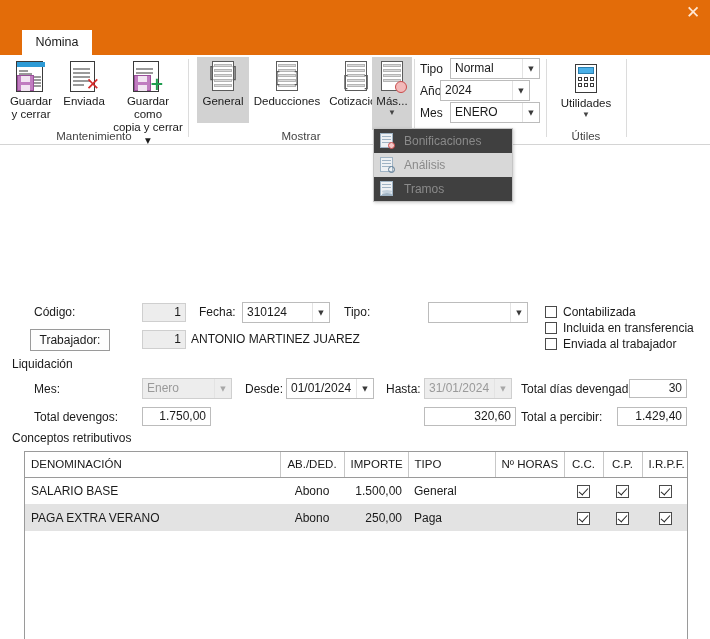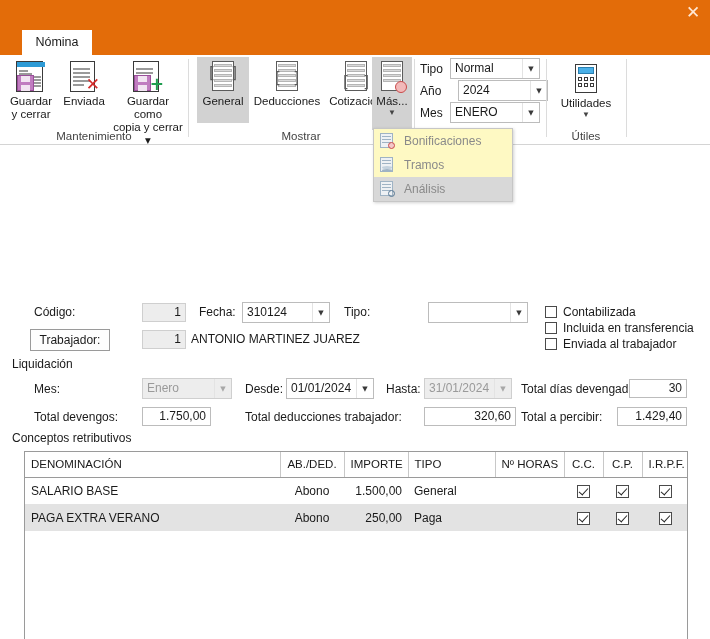--- a/index.html
+++ b/index.html
@@ -138,21 +138,21 @@
   .brk {
     position: absolute; font-size: 15px; color: #5b5b5b;
     font-family: "DejaVu Sans", sans-serif; line-height: 14px;
   }
 
   
   .menu {
     position: absolute;
     left: 373px; top: 128px;
     width: 140px;
-    background: #fef9c3;
+    background: #404040;
     border: 1px solid #c6c6c6;
     box-shadow: 1px 1px 3px rgba(0,0,0,0.18);
     z-index: 50;
   }
   .menu-item {
     height: 24px;
     display: flex;
     align-items: center;
     padding-left: 4px;
     font-size: 12px;
@@ -430,21 +430,21 @@
   <div class="rsep" style="left:414px;"></div>
 
   <div class="rgroup" style="left:416px; width:128px;">
     <div class="lbl" style="left:4px; top:7px;">Tipo</div>
     <div class="combo" style="left:34px; top:3px; width:90px;">
       <div class="cbox">Normal</div>
       <div class="carr">▼</div>
     </div>
 
     <div class="lbl" style="left:4px; top:29px;">Año</div>
-    <div class="combo" style="left:42px; top:25px; width:90px;padding-left:8px;">
+    <div class="combo" style="left:24px; top:25px; width:90px;padding-left:8px;">
       <div class="cbox">2024</div>
       <div class="carr">▼</div>
     </div>
 
     <div class="lbl" style="left:4px; top:51px;">Mes</div>
     <div class="combo" style="left:34px; top:47px; width:90px;">
       <div class="cbox">ENERO</div>
       <div class="carr">▼</div>
     </div>
 
@@ -480,40 +480,40 @@
   <div class="menu-item">
     <span class="menu-ico">
       <span class="mp"></span>
       <span class="mline" style="top:4px;"></span>
       <span class="mline" style="top:7px;"></span>
       <span class="mline" style="top:10px;"></span>
       <span style="position:absolute;right:1px;bottom:1px;width:7px;height:7px;border-radius:50%;background:#f4c8c8;border:1px solid #c94b4b;"></span>
     </span>
     <span>Bonificaciones</span>
   </div>
+  <div class="menu-item highlighted">
+    <span class="menu-ico">
+      <span class="mp"></span>
+      <span class="mline" style="top:4px;"></span>
+      <span class="mline" style="top:7px;"></span>
+      <span class="mline" style="top:10px;"></span>
+      <span style="position:absolute;right:1px;bottom:1px;width:7px;height:7px;border-radius:50%;border:1.4px solid #5a7a95;"></span>
+    </span>
+    <span>Análisis</span>
+  </div>
   <div class="menu-item">
     <span class="menu-ico">
       <span class="mp"></span>
       <span class="mline" style="top:4px;"></span>
       <span class="mline" style="top:7px;"></span>
       <span style="position:absolute;left:4px;bottom:2px;width:10px;height:3px;border-radius:50%;background:#9fb3c4;"></span>
       <span style="position:absolute;left:4px;bottom:5px;width:10px;height:3px;border-radius:50%;background:#c3d1dd;"></span>
     </span>
     <span>Tramos</span>
   </div>
-  <div class="menu-item highlighted">
-    <span class="menu-ico">
-      <span class="mp"></span>
-      <span class="mline" style="top:4px;"></span>
-      <span class="mline" style="top:7px;"></span>
-      <span class="mline" style="top:10px;"></span>
-      <span style="position:absolute;right:1px;bottom:1px;width:7px;height:7px;border-radius:50%;border:1.4px solid #5a7a95;"></span>
-    </span>
-    <span>Análisis</span>
-  </div>
 </div>
 
 <div class="form">
 
   <div class="lbl" style="left:34px; top:160px;">Código:</div>
   <div class="fld ro num" style="left:142px; top:158px; width:44px;">1</div>
   <div class="lbl" style="left:199px; top:160px;">Fecha:</div>
   <div class="combo" style="left:242px; top:157px; width:88px;">
     <div class="cbox">310124</div>
     <div class="carr">▼</div>
@@ -560,21 +560,20 @@
     <div class="cbox">31/01/2024</div>
     <div class="carr">▼</div>
   </div>
 
   <div class="lbl" style="left:521px; top:237px;">Total días devengados:</div>
   <div class="fld num" style="left:629px; top:234px; width:58px;">30</div>
 
   <div class="lbl" style="left:34px; top:265px;">Total devengos:</div>
   <div class="fld num" style="left:142px; top:262px; width:69px;">1.750,00</div>
 
-  <div class="lbl" style="left:245px; top:265px;">Total deducciones trabajador:</div>
   <div class="fld num" style="left:424px; top:262px; width:92px;">320,60</div>
 
   <div class="lbl" style="left:521px; top:265px;">Total a percibir:</div>
   <div class="fld num" style="left:617px; top:262px; width:70px;">1.429,40</div>
 
   <div class="lbl" style="left:12px; top:286px;">Conceptos retributivos</div>
 
   <div class="tblwrap">
     <table class="tbl">
       <colgroup>

